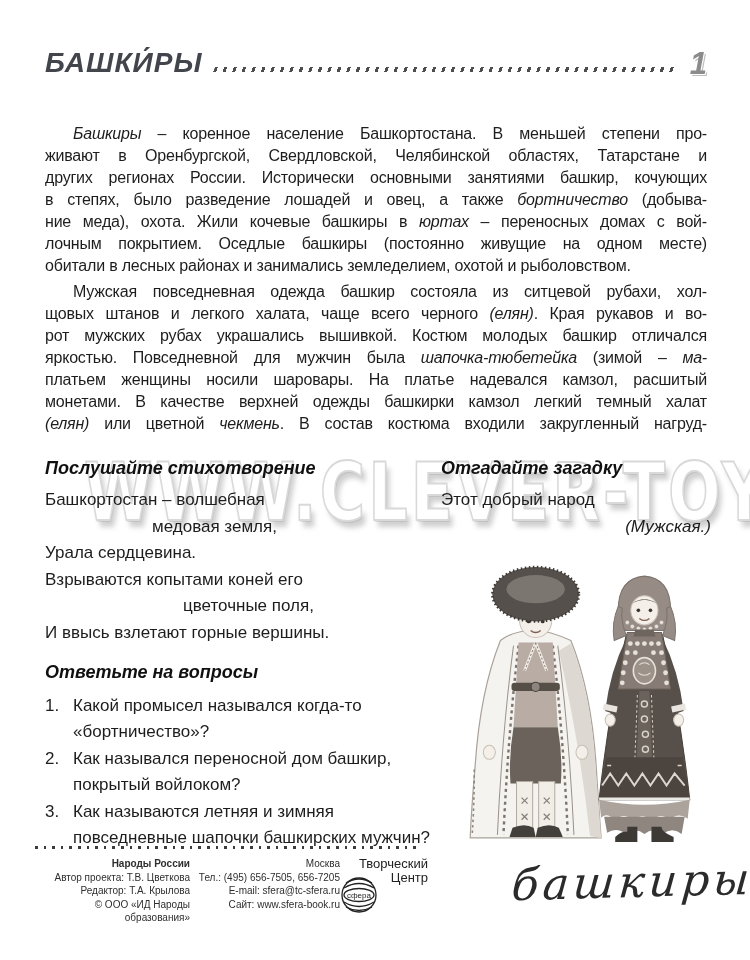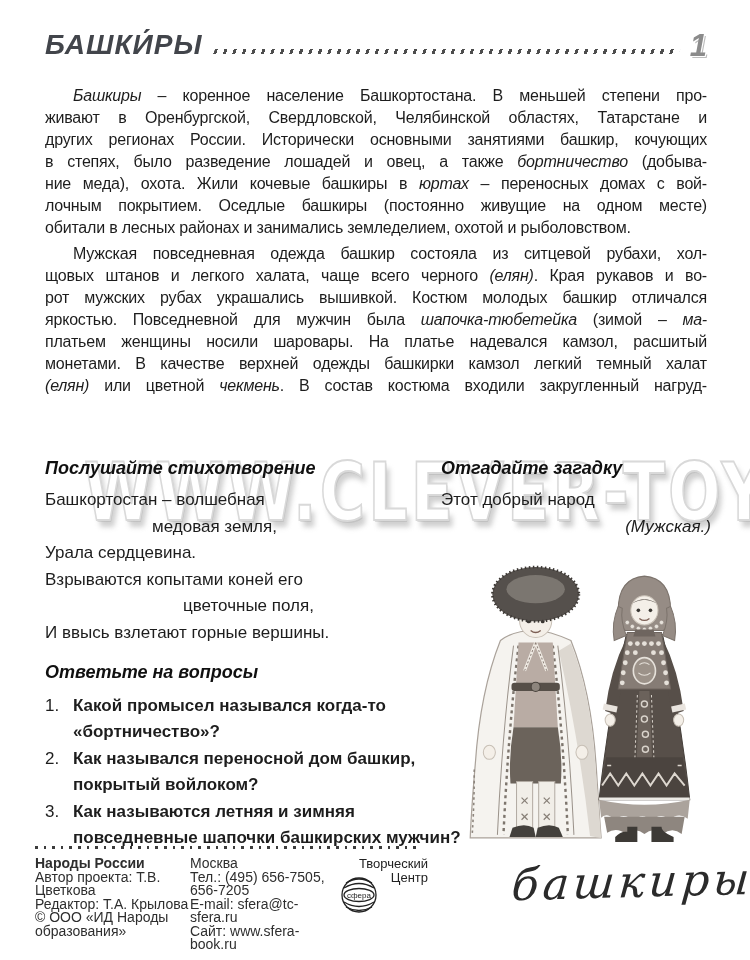--- a/index.html
+++ b/index.html
@@ -14,69 +14,69 @@
     font-family:"DejaVu Sans",sans-serif;font-weight:bold;
     font-size:62px;letter-spacing:3px;white-space:nowrap;
     color:#ffffff;
     -webkit-text-stroke:1.5px #d9d9d9;
     text-shadow:4px 5px 5px rgba(150,150,150,.45), 1px 1px 0 #e4e4e4;
     transform:scaleY(1.28);transform-origin:left top;
     pointer-events:none;
   }
   .content{position:relative;z-index:2;}
   
-  .title-row{position:absolute;left:45px;top:30px;width:662px;display:flex;align-items:flex-end;}
+  .title-row{position:absolute;left:45px;top:48px;width:662px;display:flex;align-items:flex-end;}
   .title-row h1{
     margin:0;font-size:28px;font-weight:bold;font-style:italic;
     color:#42454b;letter-spacing:1px;line-height:1.1;white-space:nowrap;
   }
   .leader{
     flex:1;height:5px;margin:0 10px 7px 12px;
     background:repeating-linear-gradient(90deg,#4d4d4d 0 3px,transparent 3px 9.5px);
     transform:skewX(-25deg);
   }
   .pagenum{
     font-size:31px;font-weight:bold;font-style:italic;color:#8b8b8b;
     line-height:1;margin-bottom:0px;text-shadow:1px 1px 0 #fff,2px 2px 0 #bdbdbd;
   }
   
   .para{position:absolute;width:662px;left:45px;font-size:16px;letter-spacing:-0.2px;}
   .p1{top:85px;}
   .p2{top:243px;}
   .ln{height:22px;line-height:22px;text-align:justify;text-align-last:justify;overflow:hidden;}
-  .ln.first{text-indent:28px;}
+  .ln.first{text-indent:28px;margin-top:38px;}
   .ln.last{text-align-last:left;}
   .para i, .colblock i, .answer{font-style:italic;}
   
   .colblock{position:absolute;font-size:17px;}
   .poem{left:45px;top:458px;width:385px;}
   .riddle{left:441px;top:458px;width:272px;}
   .colblock h2{
     margin:0 0 8px 0;font-size:18px;font-weight:bold;font-style:italic;color:#101010;
   }
   .vline{line-height:26.5px;white-space:nowrap;}
   .vline.ind1{padding-left:107px;}
   .vline.ind2{padding-left:138px;}
   .answer{text-align:right;line-height:26.5px;padding-right:2px;}
   
   .questions{position:absolute;left:45px;top:662px;width:440px;font-size:17px;}
   .questions h2{margin:0 0 10px 0;font-size:18px;font-weight:bold;font-style:italic;color:#101010;}
   .q-item{display:flex;line-height:25.5px;margin-bottom:2px;}
   .q-num{width:28px;flex:0 0 28px;}
-  .q-text{flex:1;font-weight:bold;}
+  .q-text{flex:1;}
   
   .illus{position:absolute;left:438px;top:558px;width:294px;height:294px;}
   
   .footer{position:absolute;left:35px;top:846px;width:700px;}
   .f-divider{
     width:384px;height:3px;margin-bottom:8px;
     background:repeating-linear-gradient(90deg,#3c3c3c 0 2.6px,transparent 2.6px 8.6px);
   }
   .f-cols{display:flex;}
-  .f-col{font-size:14px;line-height:13.5px;color:#2e2e2e;}
+  .f-col{font-size:10px;line-height:13.5px;color:#2e2e2e;text-align:right;}
   .f-col1{width:155px;}
   .f-col2{width:150px;}
   .f-bold{font-weight:bold;}
   .f-logo{width:95px;margin-left:-5px;margin-top:-2px;}
   
   .caption{
     position:absolute;left:512px;top:856px;z-index:3;
     font-family:"DejaVu Serif",serif;font-style:italic;
     font-size:44px;color:#2b2b2b;letter-spacing:4px;
     transform:rotate(-1.5deg) skewX(-6deg);

